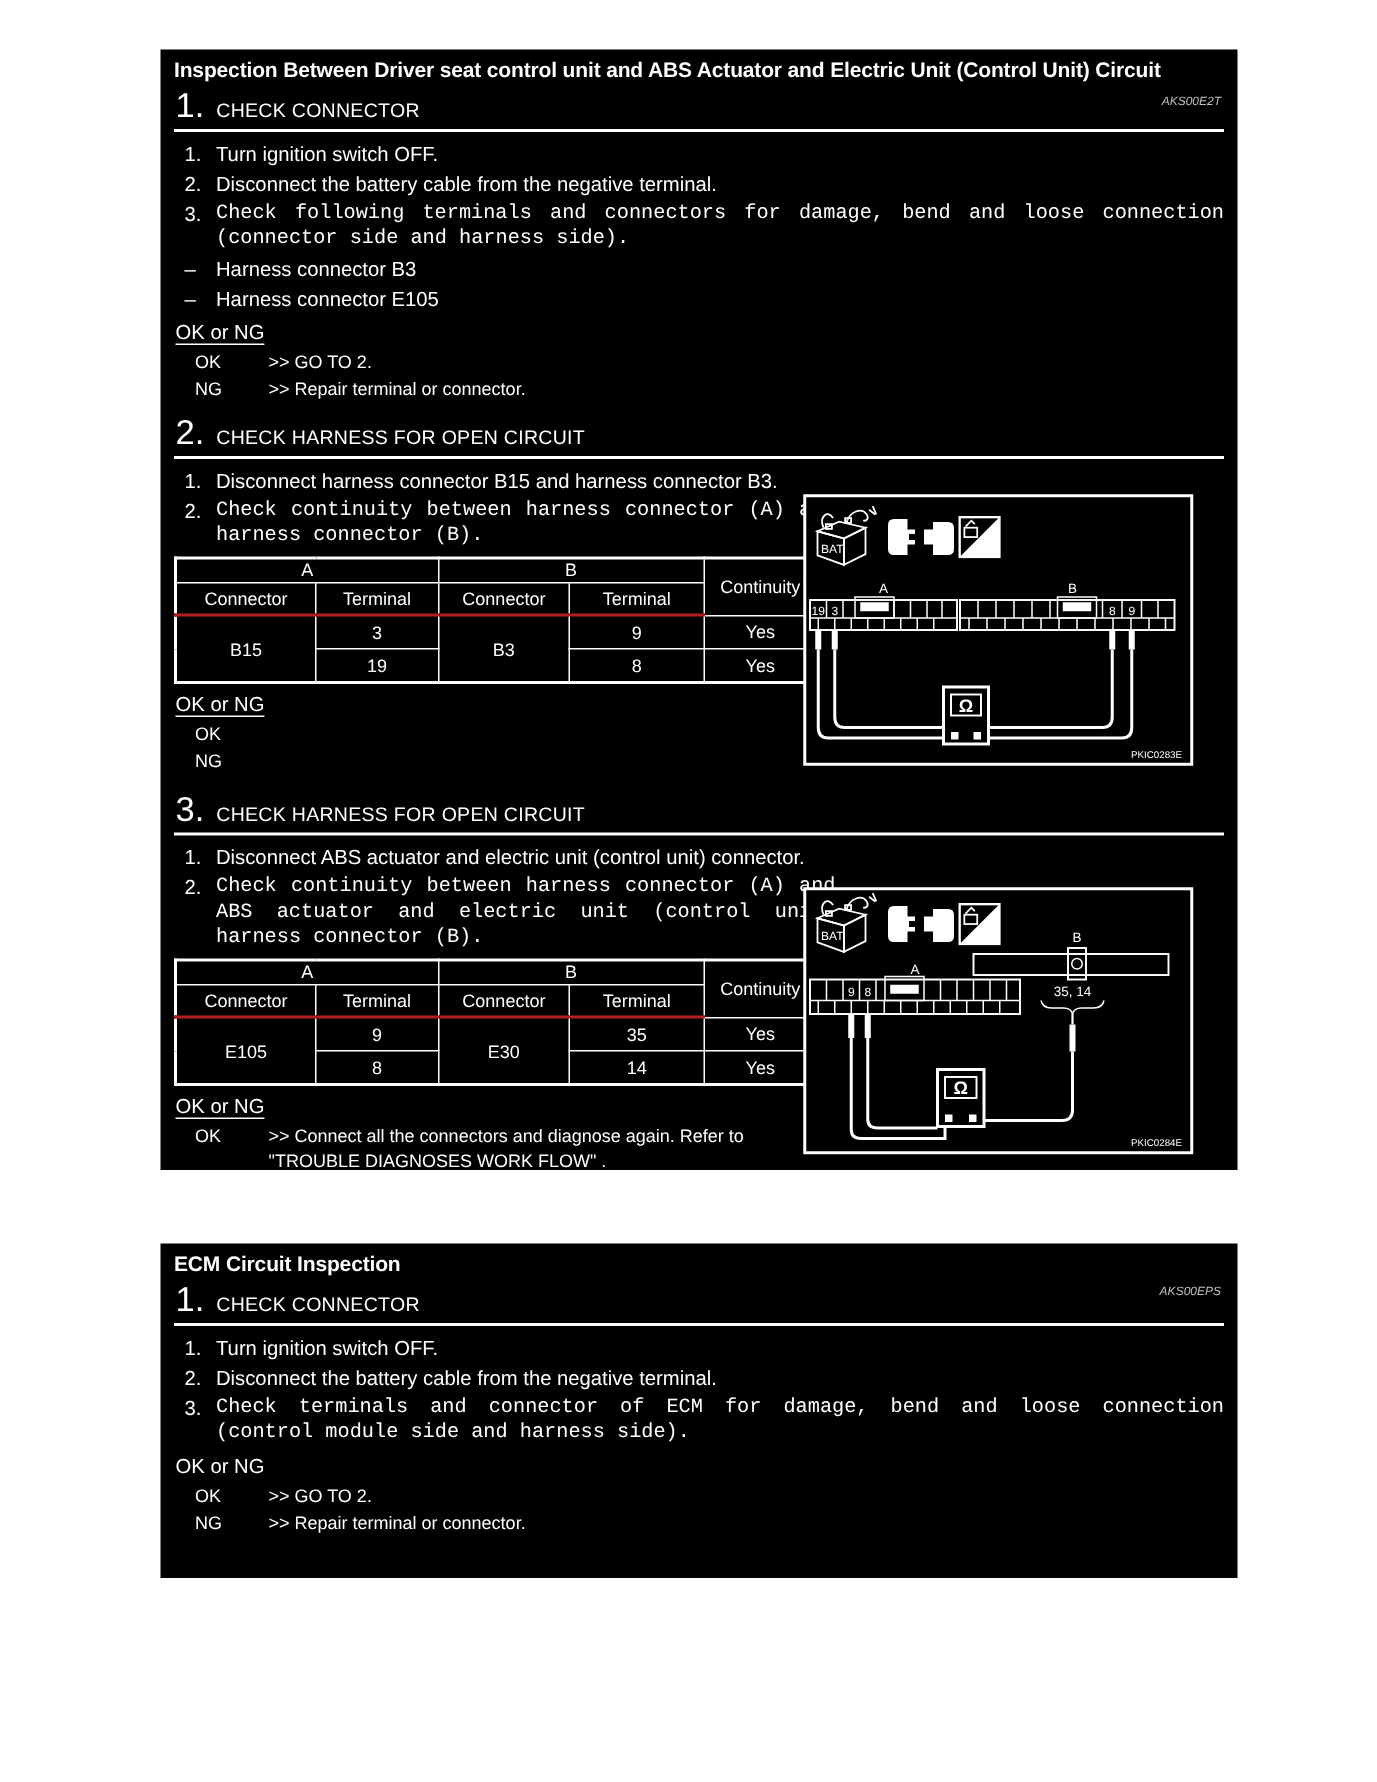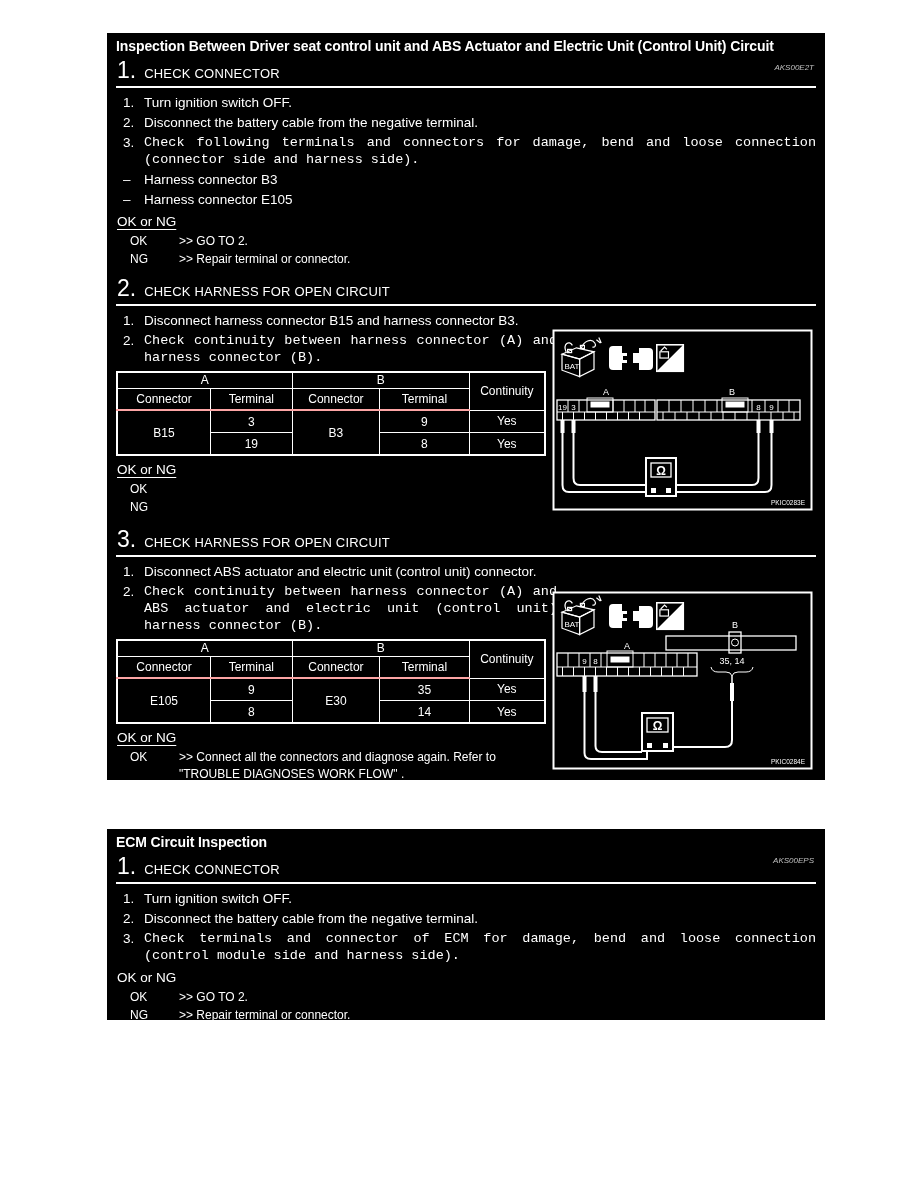--- a/index.html
+++ b/index.html
@@ -5,21 +5,21 @@
   html,body{margin:0;padding:0;}
   body{
     width:918px;height:1188px;position:relative;background:#ffffff;
     font-family:"Liberation Sans",sans-serif;
   }
   .panel{
     position:absolute;left:107px;width:718px;box-sizing:border-box;
     background:#000;color:#fff;padding:3px 9px 0 9px;overflow:hidden;
   }
   #panel1{top:33px;height:747px;}
-  #panel2{top:829px;height:191px;}
+  #panel2{top:829px;height:223px;}
   .phead{position:relative;}
   .ptitle{font-weight:bold;font-size:14px;line-height:20px;letter-spacing:-0.1px;}
   .pcode{position:absolute;right:2px;font-style:italic;font-size:8px;color:#c0c0c0;}
   #panel1 .pcode{top:27px;}
   #panel2 .pcode{top:24px;}
   .step-head{display:flex;align-items:baseline;gap:8px;border-bottom:2px solid #fff;
     padding:2px 0 5px 1px;margin-top:2px;}
   .step-num{font-size:23px;line-height:21px;font-weight:normal;}
   .step-title{font-size:13px;font-weight:normal;letter-spacing:0.2px;}
   .items{margin-top:6px;}
@@ -28,28 +28,28 @@
   .item .t{flex:1;}
   .just .t{text-align:justify;font-family:Liberation Mono, monospace;}
   .okng{font-size:13.5px;line-height:16px;margin:6px 0 3px 1px;}
   .okng.u{text-decoration:underline;text-underline-offset:3px;text-decoration-thickness:1px;}
   .res{display:flex;font-size:12px;line-height:16.5px;padding-left:14px;margin:1px 0;}
   .res .rl{flex:0 0 49px;}
   .res .rt{flex:1;}
   .link{text-decoration:underline;text-underline-offset:3px;}
   .step-body{position:relative;}
   .sb-left{width:441px;}
-  .fig{position:absolute;right:3px;line-height:0;border-radius:12px;}
+  .fig{position:absolute;right:20px;line-height:0;border-radius:12px;}
   #fig1{top:17px;}
   #fig2{top:28px;}
   .ctable{border-collapse:collapse;width:430px;font-size:12px;text-align:center;
     margin:5px 0 0 0;border:2px solid #fff;}
   .ctable th,.ctable td{border:1px solid #fff;font-weight:normal;padding:1px 2px;}
   .ctable .gh th{height:13px;line-height:13px;}
-  .ctable .sh th{height:18px;border-bottom:2px solid #fca5a5;}
+  .ctable .sh th{height:18px;border-bottom:2px solid #b91c1c;}
   .ctable td{height:19px;}
   svg text{font-family:"Liberation Sans",sans-serif;fill:#fff;}
 </style>
 </head>
 <body>
 
 <div class="panel" id="panel1">
   <div class="phead">
     <div class="ptitle">Inspection Between Driver seat control unit and ABS Actuator and Electric Unit (Control Unit) Circuit</div>
     <div class="pcode">AKS00E2T</div>

